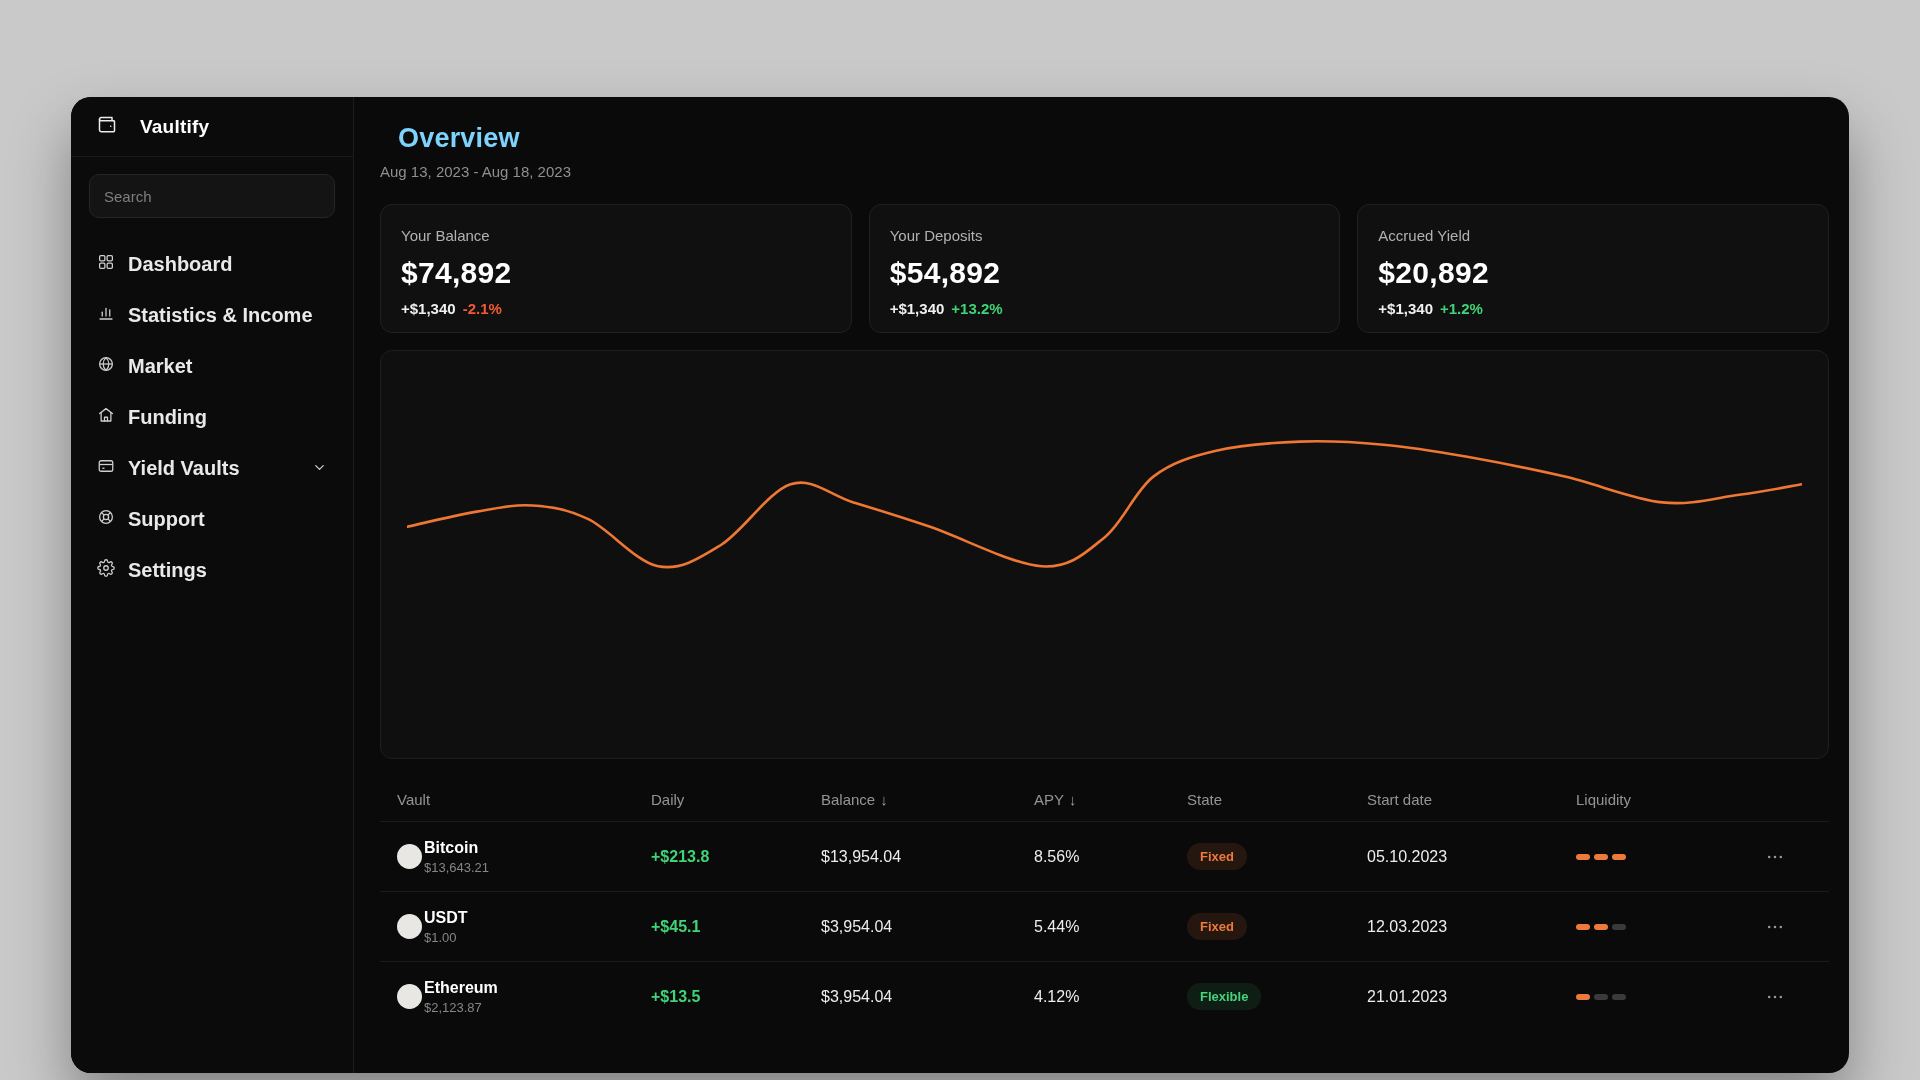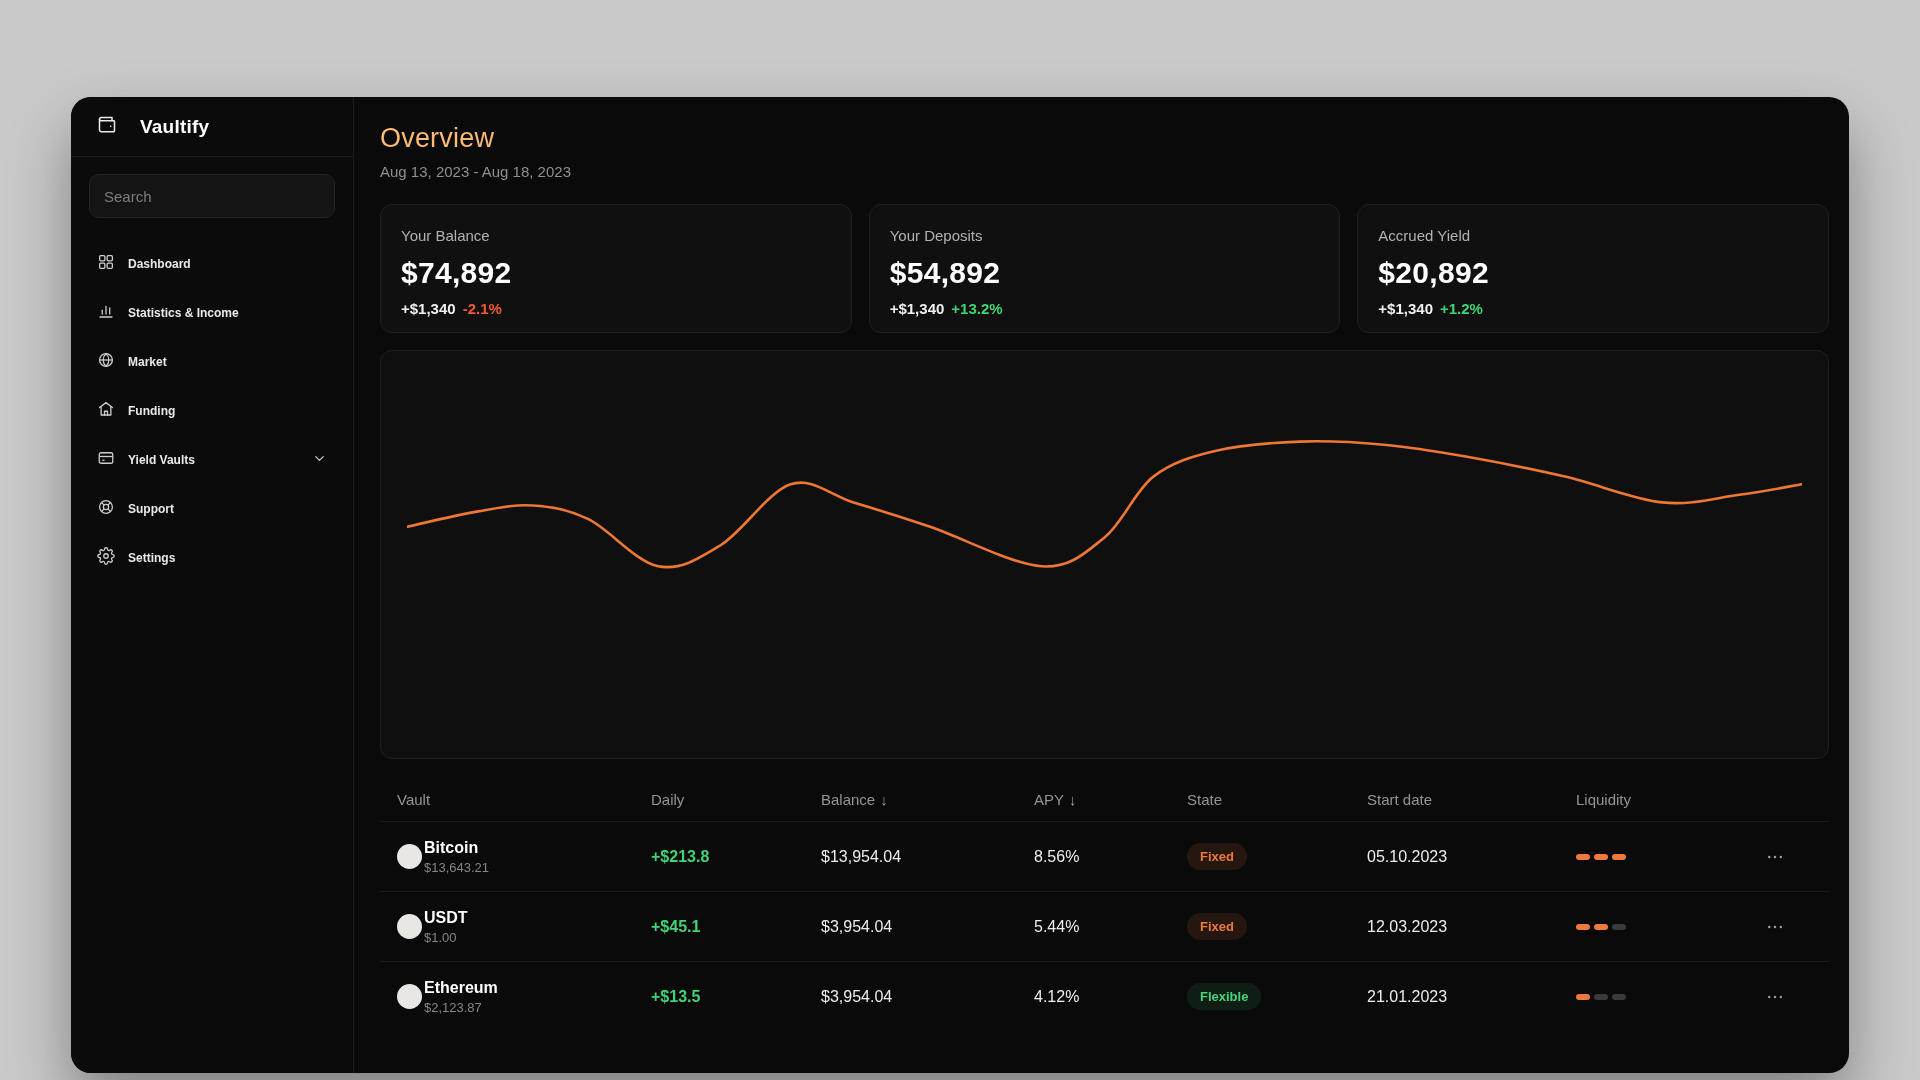--- a/index.html
+++ b/index.html
@@ -21,30 +21,30 @@
   .search-wrap { padding:17px 18px 6px 18px; }
   .search-input {
     width:100%; height:44px; background:#141414; border:1px solid #262626; border-radius:10px;
     color:#e5e5e5; font-size:15px; padding:0 14px; outline:none; font-family:inherit;
   }
   .search-input::placeholder { color:#7f7f7f; }
 
   .nav { padding:16px 12px; display:flex; flex-direction:column; gap:2px; }
   .nav-item {
     display:flex; align-items:center; gap:13px; padding:13px 14px; border-radius:9px;
-    color:#e9e9e9; font-size:12px; font-weight:600; cursor:pointer;
+    color:#e9e9e9; font-size:20px; font-weight:600; cursor:pointer;
   }
   .nav-item svg { color:#cfcfcf; flex:0 0 auto; }
   .nav-item .chev { margin-left:auto; color:#9a9a9a; }
 
   
   .main { flex:1; padding:26px 20px 0 26px; display:flex; flex-direction:column; }
 
   .topbar { display:flex; justify-content:space-between; align-items:flex-start; }
-  .page-title { color:#fdba74; font-size:27px; font-weight:400; letter-spacing:.2px; }
+  .page-title { color:#7dd3fc; font-size:27px; font-weight:700; letter-spacing:.2px;margin-left:18px; }
   .date-range { color:#8f8f8f; font-size:15px; margin-top:9px; }
   .network-btn {
     display:flex; align-items:center; gap:12px; background:#141414; border:1px solid #2a2a2a;
     border-radius:9px; padding:12px 16px; color:#f2f2f2; font-size:16px; font-weight:600; cursor:pointer;
   }
   .network-btn svg { color:#bdbdbd; }
 
   
   .cards { display:flex; gap:17px; margin-top:24px; }
   .card {

